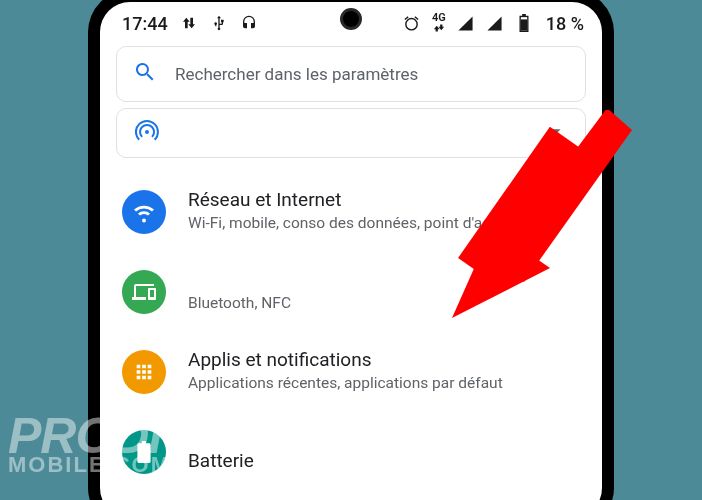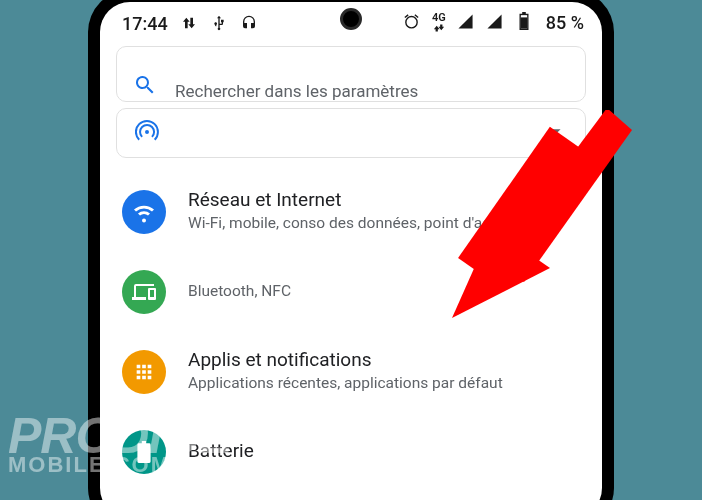--- a/index.html
+++ b/index.html
@@ -46,33 +46,33 @@
     display: flex;
     justify-content: space-between;
     align-items: center;
     padding: 8px 18px 4px 22px;
     font-size: 18px;
     font-weight: 500;
     color: #1a1a1a;
     height: 38px;
   }
   .sb-left { display: flex; align-items: center; gap: 12px; }
-  .sb-right { display: flex; gap: 11px; }
+  .sb-right { display: flex; align-items: center; gap: 11px; }
   .sb-ico { width: 18px; height: 18px; display:flex; align-items:center; justify-content:center;}
   .sb-4g { font-size: 11px; font-weight:600; line-height:1; text-align:center;}
   .sb-batt { font-size:18px; font-weight:500; margin-left:2px;}
 
   
   .searchbar {
     margin: 6px 16px;
     height: 56px;
     border: 1px solid #e0e0e0;
     border-radius: 10px;
     display: flex;
-    align-items: flex-end;
+    align-items: center;
     padding: 0 16px;
     gap: 18px;
   }
   .searchbar .mag { color:#1a73e8; }
   .searchbar .ph { color:#5f6368; font-size:17px; }
 
   
   .quickrow {
     margin: 4px 16px 14px;
     height: 50px;
@@ -82,21 +82,21 @@
     align-items: center;
     justify-content: space-between;
     padding: 0 18px;
   }
   .quickrow .qicon { color:#1a73e8; }
   .quickrow .chev { color:#5f6368; }
 
   
   .item {
     display: flex;
-    align-items: center;
+    align-items: flex-end;
     padding: 16px 20px 18px 22px;
     gap: 22px;
   }
   .bubble {
     width: 44px; height: 44px;
     border-radius: 50%;
     display:flex; align-items:center; justify-content:center;
     flex-shrink:0;
     color:#fff;
     margin-top:2px;
@@ -183,21 +183,21 @@
             </svg>
         </span>
         <span class="sb-ico">
           <svg width="12" height="18" viewBox="0 0 12 20">
               <path fill="#1a1a1a" d="M8 0H4v2H1v18h10V2H8V0z"></path>
               <rect x="2.5" y="5.2" width="7" height="13.3" fill="#fff"></rect>
               <rect x="2.5" y="5.2" width="7" height="13.3" fill="#1a1a1a"></rect>
               <rect x="2.5" y="3.5" width="7" height="2.5" fill="#fff"></rect>
             </svg>
         </span>
-        <span class="sb-batt">85 %</span>
+        <span class="sb-batt">18 %</span>
       </div>
     </div>
 
     <div class="searchbar">
       <span class="mag">
         <svg width="24" height="24" viewBox="0 0 24 24">
             <path fill="#1a73e8" d="M15.5 14h-.8l-.3-.3a6.5 6.5 0 1 0-.7.7l.3.3v.8l5 5 1.5-1.5-5-5zM9.5 14A4.5 4.5 0 1 1 14 9.5 4.5 4.5 0 0 1 9.5 14z"></path>
           </svg>
       </span>
       <span class="ph">Rechercher dans les paramètres</span>

